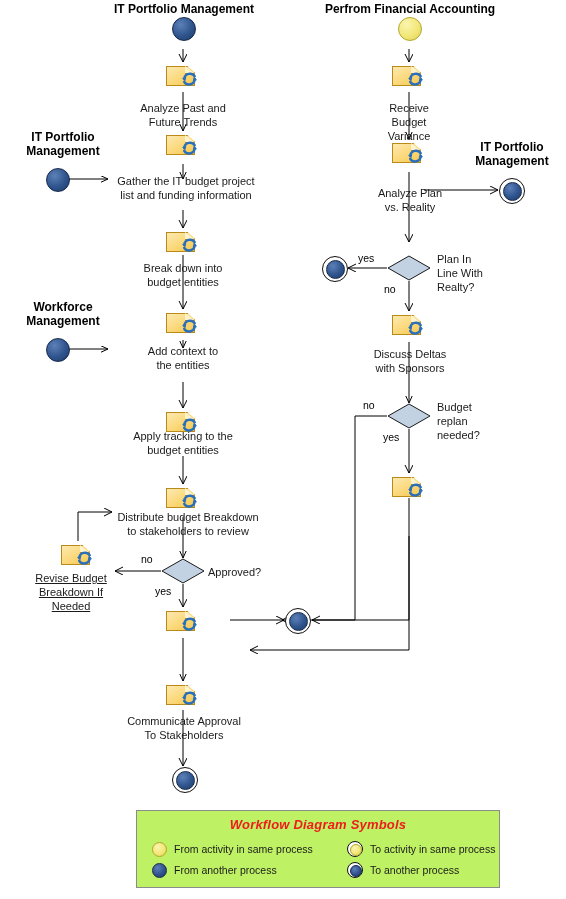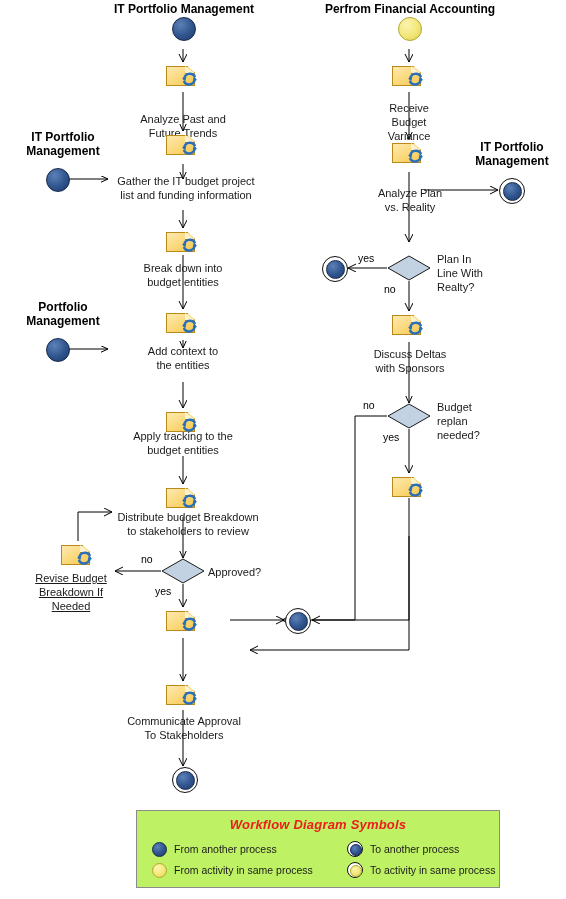--- a/index.html
+++ b/index.html
@@ -146,21 +146,21 @@
 
       <path d="M387,416 L355,416 L355,620 L282,620" marker-end="url(#arr)"></path>
     </g>
   </svg>
 
   <div class="swim" style="left:84px;top:2px;width:200px;">IT Portfolio Management</div>
 
   <div class="swim" style="left:8px;top:130px;width:110px;">IT Portfolio
 Management</div>
 
-  <div class="swim" style="left:8px;top:300px;width:110px;">Portfolio
+  <div class="swim" style="left:8px;top:300px;width:110px;">Workforce
 Management</div>
 
   <div class="swim" style="left:320px;top:2px;width:180px;">Perfrom Financial Accounting</div>
 
   <div class="swim" style="left:458px;top:140px;width:108px;">IT Portfolio
 Management</div>
 
   <div class="node startnode blue" style="left:172px;top:17px;"></div>
 
   <div class="node startnode blue" style="left:46px;top:168px;"></div>
@@ -188,21 +188,21 @@
   <div class="node activity" style="left:166px;top:64px;">
     <span class="doc"></span>
     <span class="fold"></span>
     <svg class="refresh" viewBox="0 0 20 18">
       <path d="M15.6 8.4a6.1 6.1 0 0 1-11.2 3.1" fill="none" stroke="#2a6fbb" stroke-width="2.6" stroke-linecap="round"></path>
       <path d="M4.4 8.2a6.1 6.1 0 0 1 11.1-2.6" fill="none" stroke="#2a6fbb" stroke-width="2.6" stroke-linecap="round"></path>
       <path d="M2.1 7.6 L6.6 6.4 L5.6 11.2 Z" fill="#2a6fbb"></path>
       <path d="M18.0 9.6 L13.4 11.0 L14.5 6.2 Z" fill="#2a6fbb"></path>
     </svg>
   </div>
-  <div class="lbl" style="left:113px;top:112px;width:140px;">Analyze Past and
+  <div class="lbl" style="left:113px;top:101px;width:140px;">Analyze Past and
 Future Trends</div>
 
   <div class="node activity" style="left:166px;top:133px;">
     <span class="doc"></span>
     <span class="fold"></span>
     <svg class="refresh" viewBox="0 0 20 18">
       <path d="M15.6 8.4a6.1 6.1 0 0 1-11.2 3.1" fill="none" stroke="#2a6fbb" stroke-width="2.6" stroke-linecap="round"></path>
       <path d="M4.4 8.2a6.1 6.1 0 0 1 11.1-2.6" fill="none" stroke="#2a6fbb" stroke-width="2.6" stroke-linecap="round"></path>
       <path d="M2.1 7.6 L6.6 6.4 L5.6 11.2 Z" fill="#2a6fbb"></path>
       <path d="M18.0 9.6 L13.4 11.0 L14.5 6.2 Z" fill="#2a6fbb"></path>
@@ -379,48 +379,48 @@
   </div>
   <div class="lbl left" style="left:437px;top:400px;width:76px;">Budget
 replan
 needed?</div>
   <div class="branch" style="left:363px;top:399px;">no</div>
   <div class="branch" style="left:383px;top:431px;">yes</div>
 
   <div id="legend">
     <div class="title">Workflow Diagram Symbols</div>
     <div class="rows">
+      <div class="row">
+        <div class="cell c1">
+          <span class="sym">
+              <span class="sym-dot yellow"></span>
+            </span>
+          <span class="txt">From activity in same process</span>
+        </div>
+        <div class="cell">
+          <span class="sym">
+              <span class="sym-ring">
+                <span class="inner yellow"></span>
+              </span>
+            </span>
+          <span class="txt">To activity in same process</span>
+        </div>
+      </div>
       <div class="row">
         <div class="cell c1">
           <span class="sym">
               <span class="sym-dot blue"></span>
             </span>
           <span class="txt">From another process</span>
         </div>
         <div class="cell">
           <span class="sym">
               <span class="sym-ring">
                 <span class="inner blue"></span>
               </span>
             </span>
           <span class="txt">To another process</span>
         </div>
       </div>
-      <div class="row">
-        <div class="cell c1">
-          <span class="sym">
-              <span class="sym-dot yellow"></span>
-            </span>
-          <span class="txt">From activity in same process</span>
-        </div>
-        <div class="cell">
-          <span class="sym">
-              <span class="sym-ring">
-                <span class="inner yellow"></span>
-              </span>
-            </span>
-          <span class="txt">To activity in same process</span>
-        </div>
-      </div>
     </div>
   </div>
 
 </div>
 
 </body></html>

